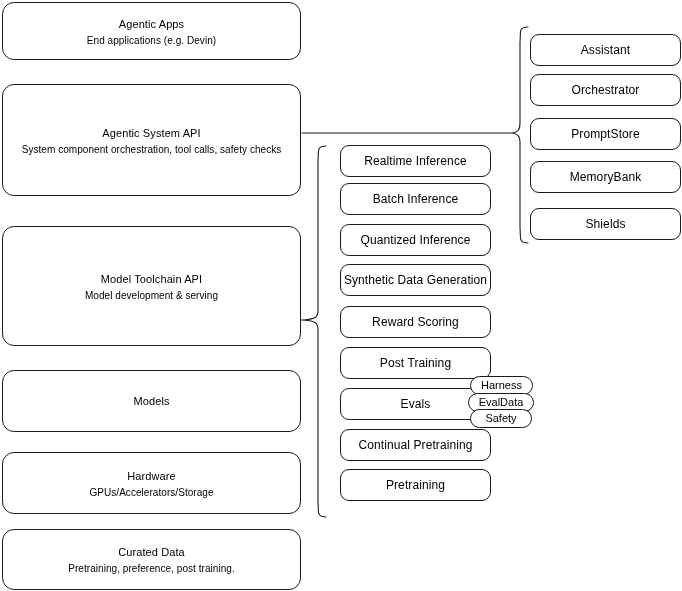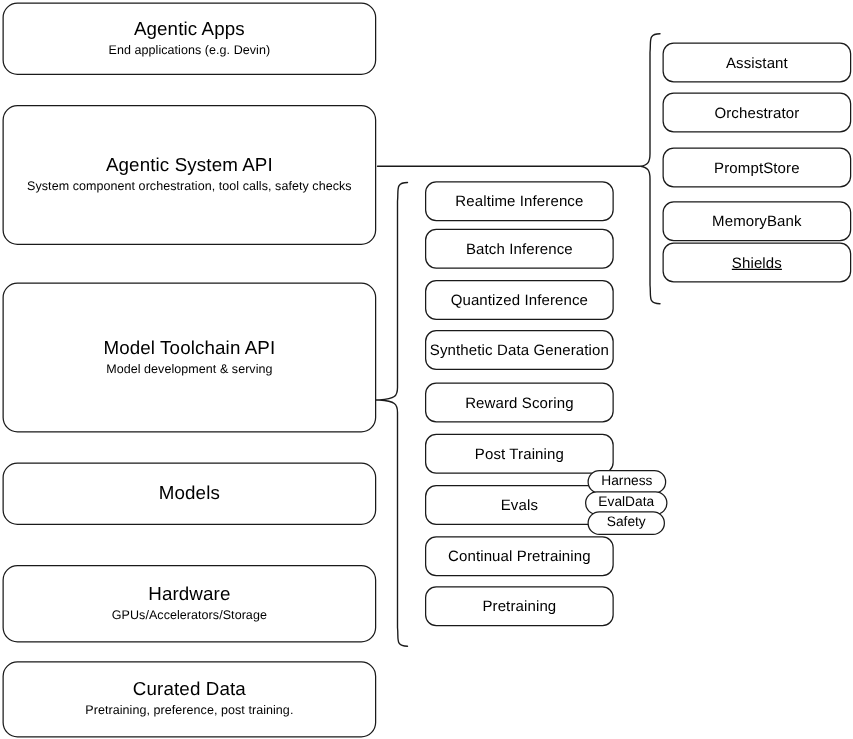--- a/index.html
+++ b/index.html
@@ -32,21 +32,21 @@
     color: #000000;
     z-index: 3;
   }
   
   .layer {
     border-radius: 12px;
     left: 2px;
     width: 299px;
   }
   .layer .title {
-    font-size: 15px;
+    font-size: 11px;
     line-height: 16px;
     letter-spacing: 0.1px;
   }
   .layer .subtitle {
     font-size: 10px;
     line-height: 13px;
     margin-top: 2px;
     letter-spacing: 0.05px;
   }
   
@@ -137,21 +137,21 @@
   <div class="node layer" style="top:84px; height:112px;">
     <div class="title">Agentic System API</div>
     <div class="subtitle">System component orchestration, tool calls, safety checks</div>
   </div>
 
   <div class="node layer" style="top:226px; height:120px;">
     <div class="title">Model Toolchain API</div>
     <div class="subtitle">Model development &amp; serving</div>
   </div>
 
-  <div class="node layer" style="top:370px; height:50px;">
+  <div class="node layer" style="top:370px; height:62px;">
     <div class="title">Models</div>
   </div>
 
   <div class="node layer" style="top:452px; height:62px;">
     <div class="title">Hardware</div>
     <div class="subtitle">GPUs/Accelerators/Storage</div>
   </div>
 
   <div class="node layer" style="top:529px; height:61px;">
     <div class="title">Curated Data</div>
@@ -201,17 +201,17 @@
   </div>
   <div class="node chip chip-right" style="top:74px;">
     <span>Orchestrator</span>
   </div>
   <div class="node chip chip-right" style="top:118px;">
     <span>PromptStore</span>
   </div>
   <div class="node chip chip-right" style="top:161px;">
     <span>MemoryBank</span>
   </div>
-  <div class="node chip chip-right" style="top:194px;text-decoration:underline;">
+  <div class="node chip chip-right" style="top:208px;">
     <span>Shields</span>
   </div>
 
 </div>
 
 </body></html>

